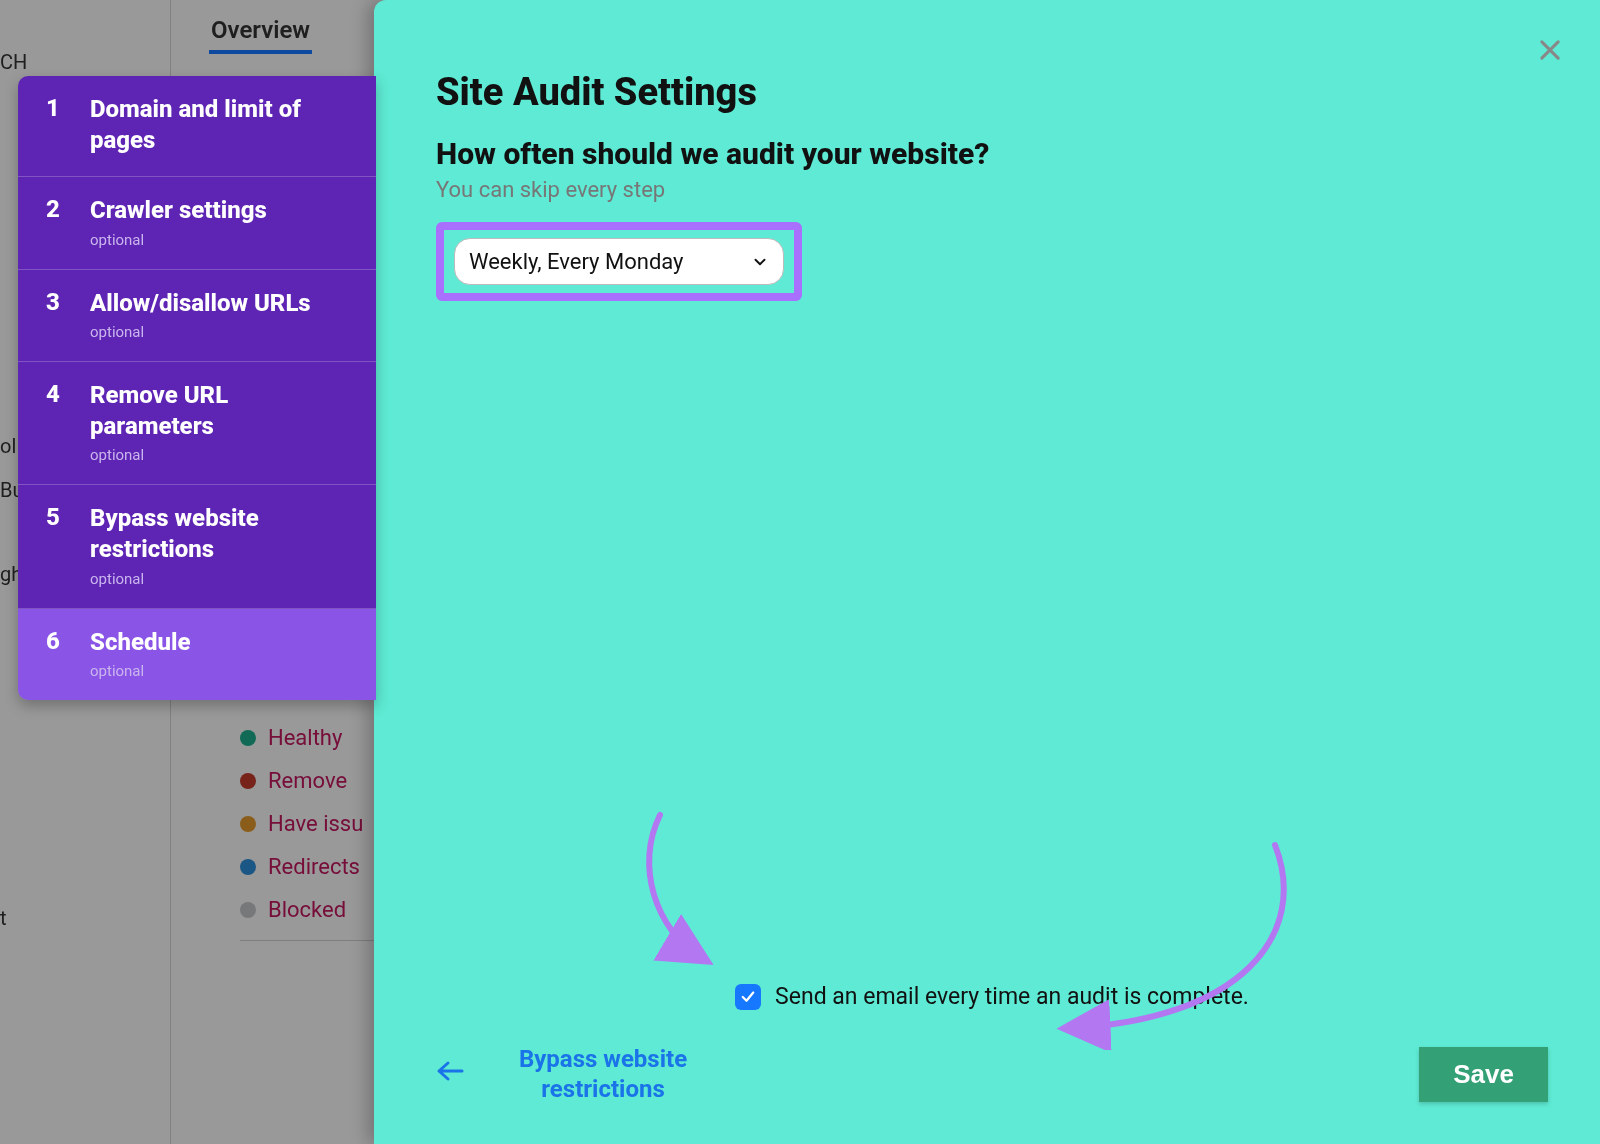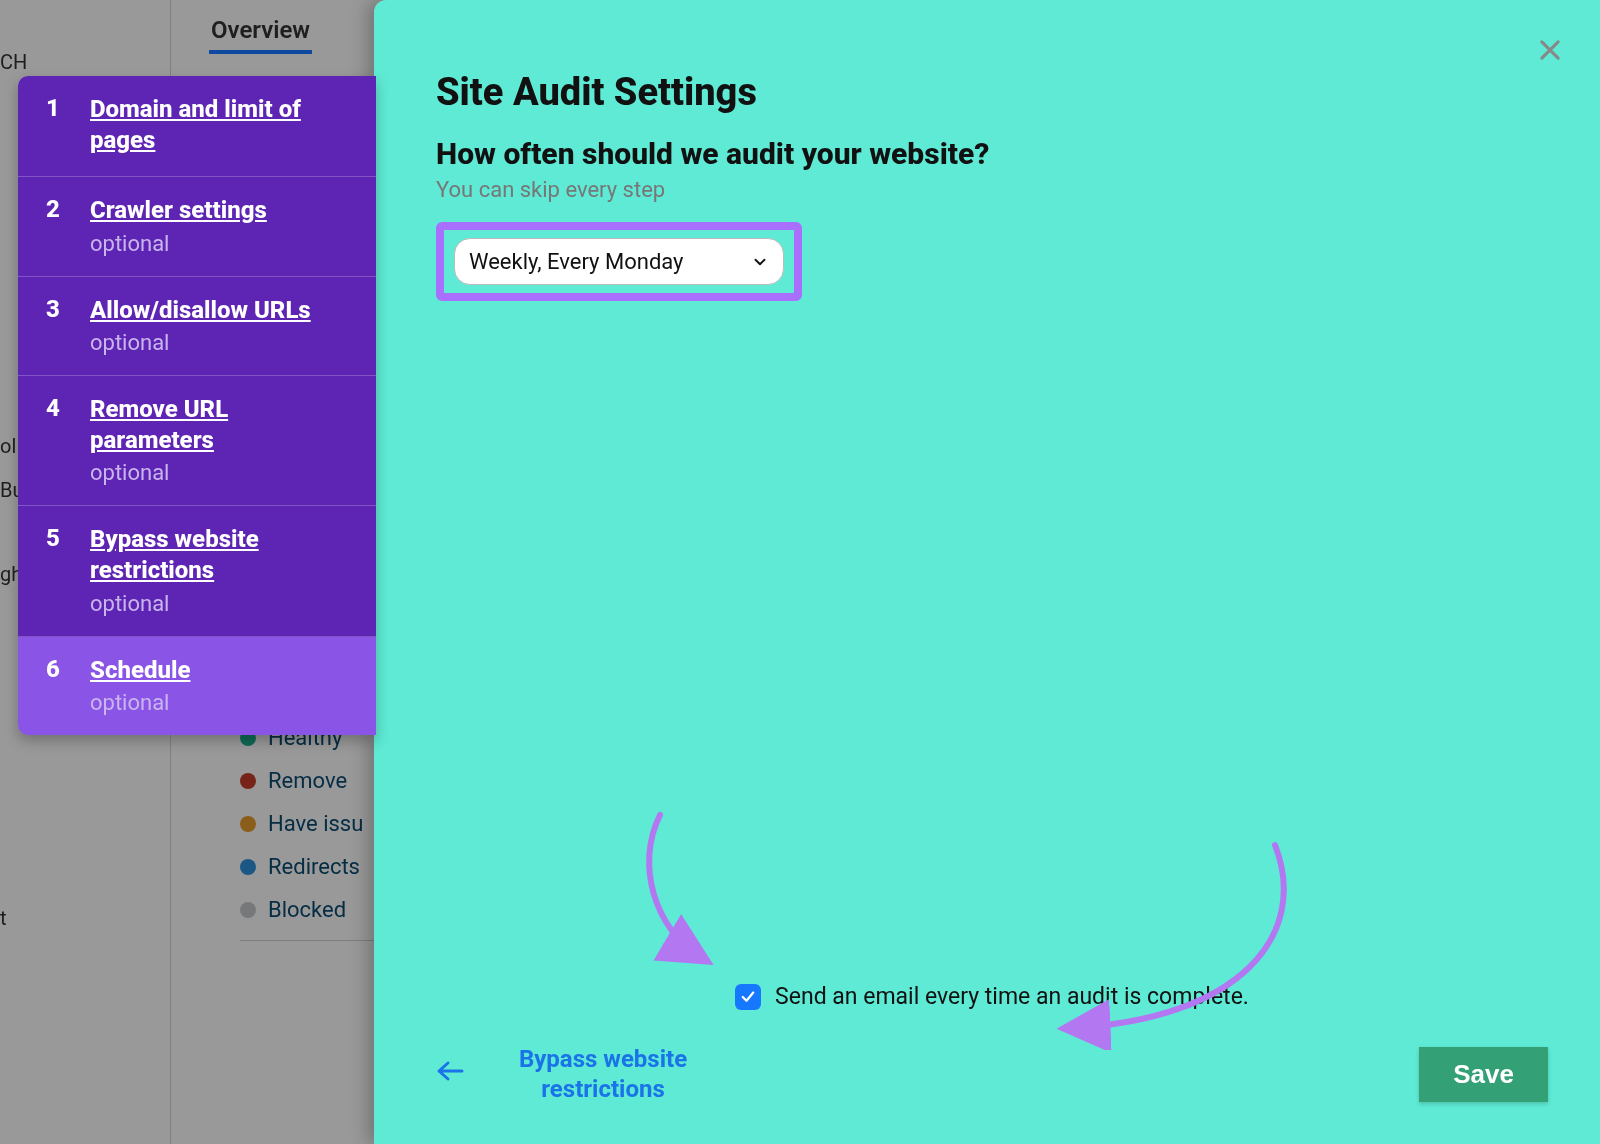--- a/index.html
+++ b/index.html
@@ -5,21 +5,21 @@
   html,body{margin:0;padding:0;font-family:-apple-system,BlinkMacSystemFont,"Segoe UI",Roboto,Helvetica,Arial,sans-serif;background:#f5f5f6;color:#111;}
   .viewport{position:relative;width:1600px;height:1144px;overflow:hidden;}
   
   .bg{position:absolute;inset:0;background:#f7f7f8;}
   .bg .tabs{position:absolute;left:209px;top:10px;font-size:24px;font-weight:600;color:#333;display:flex;gap:18px;align-items:flex-end;}
   .bg .tabs .tab{padding:6px 2px;border-bottom:4px solid transparent;}
   .bg .tabs .tab.active{border-bottom:4px solid #1677ff;}
   .bg .side{position:absolute;left:0;top:30px;width:170px;padding:10px 0 0 0;color:#333;}
   .bg .side div{padding:10px 6px 10px 0;font-size:20px;}
   .bg .divider{position:absolute;left:170px;top:0;bottom:0;width:1px;background:#d0d0d4;}
-  .bg .legend{position:absolute;left:240px;top:725px;font-size:22px;color:#0c4a6e;}
+  .bg .legend{position:absolute;left:240px;top:725px;font-size:22px;color:#be185d;}
   .bg .legend .row{display:flex;align-items:center;gap:12px;margin-bottom:18px;}
   .bg .legend .dot{width:16px;height:16px;border-radius:50%;}
   .bg .legend .line{border-top:1px solid #ccc;margin-top:6px;width:150px;}
   .overlay{position:absolute;inset:0;background:rgba(0,0,0,.38);}
   
   .modal{position:absolute;left:374px;top:0;right:0;bottom:0;background:#5eead4;border-top-left-radius:12px;border-top-right-radius:0;box-shadow:-6px 0 18px rgba(0,0,0,.25);}
   .modal .close{position:absolute;right:36px;top:36px;cursor:pointer;color:#777;}
   .modal .close svg{width:28px;height:28px;}
   .modal-inner{padding:70px 72px 20px 62px;}
   .modal-title{font-size:38px;font-weight:800;margin:0 0 22px 0;}
@@ -34,22 +34,22 @@
   .cb svg{width:18px;height:18px;color:#fff;}
   .actions{display:flex;align-items:center;justify-content:space-between;}
   .back{display:flex;align-items:center;gap:34px;color:#1a73e8;font-weight:700;font-size:24px;}
   .back .arrow{color:#1a73e8;}
   .back .label{line-height:1.25;text-align:center;}
   .save{background:#33a076;color:#fff;border:none;border-radius:0;font-size:26px;font-weight:600;padding:12px 34px;cursor:pointer;box-shadow:0 2px 4px rgba(0,0,0,.18);}
   
   .stepper{position:absolute;left:18px;top:76px;width:358px;border-radius:10px 0 0 10px;overflow:hidden;box-shadow:0 6px 14px rgba(0,0,0,.25);z-index:5;}
   .step{background:#5e24b3;color:#fff;display:flex;gap:24px;padding:18px 22px 20px 28px;border-bottom:1px solid rgba(255,255,255,.22);}
   .step .num{font-size:24px;font-weight:800;min-width:20px;}
-  .step .texts .t{font-size:24px;font-weight:800;line-height:1.3;text-decoration:underline;}
-  .step .texts .opt{font-size:22px;color:#c9b5ee;margin-top:4px;}
+  .step .texts .t{font-size:24px;font-weight:800;line-height:1.3;}
+  .step .texts .opt{font-size:15px;color:#c9b5ee;margin-top:4px;}
   .step.active{background:#8a55e6;}
   .step:last-child{border-bottom:none;}
   
   .anno{position:absolute;pointer-events:none;z-index:6;}
 </style>
 </head>
 <body>
 
 <div class="viewport">
 

